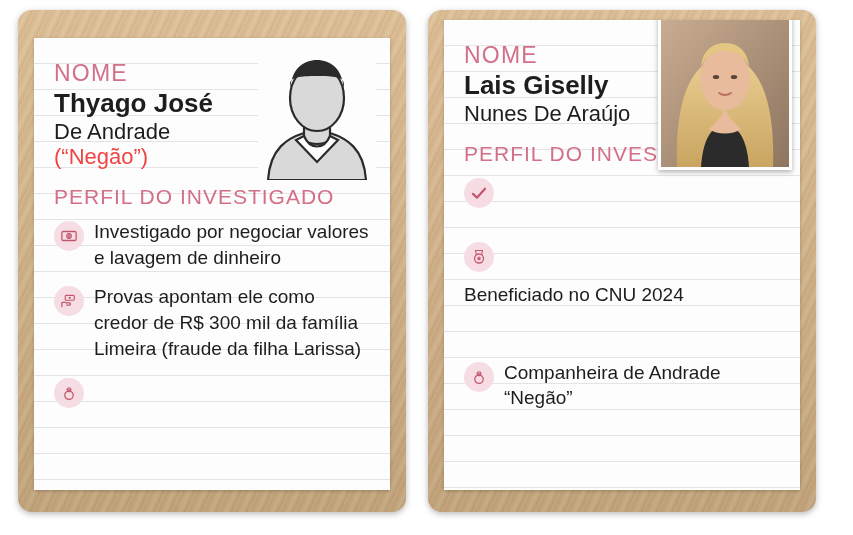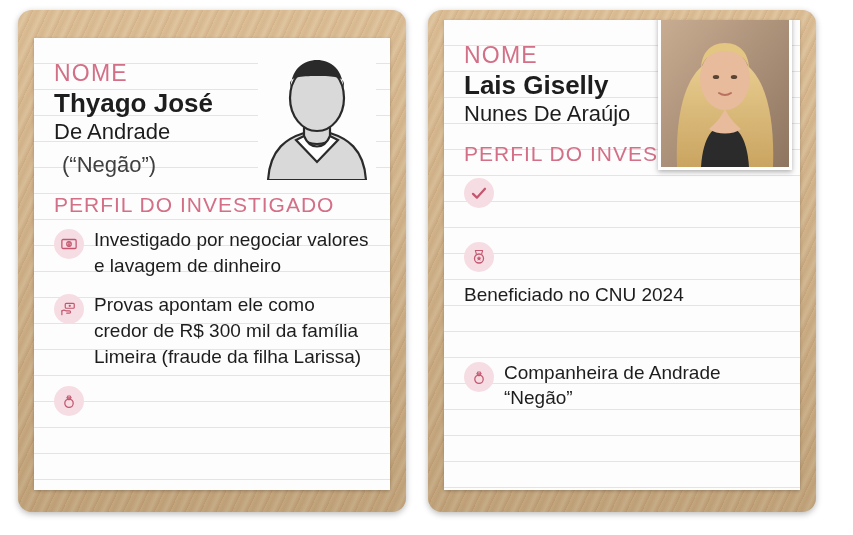--- a/index.html
+++ b/index.html
@@ -83,23 +83,23 @@
   .name-sub {
     font-size: 22px;
     font-weight: normal;
     color: #1d1d1d;
     line-height: 1.14;
     margin: 0;
   }
   .name-alias {
     font-size: 22px;
     font-weight: normal;
-    color: #404040;
+    color: #ef4444;
     line-height: 1.14;
-    margin: 8px;
+    margin: 0;
   }
   .section-title {
     color: #d36f86;
     font-size: 21px;
     letter-spacing: 1px;
     margin: 16px 0 10px 0;
   }
   .bullets {
     list-style: none;
     margin: 0;

